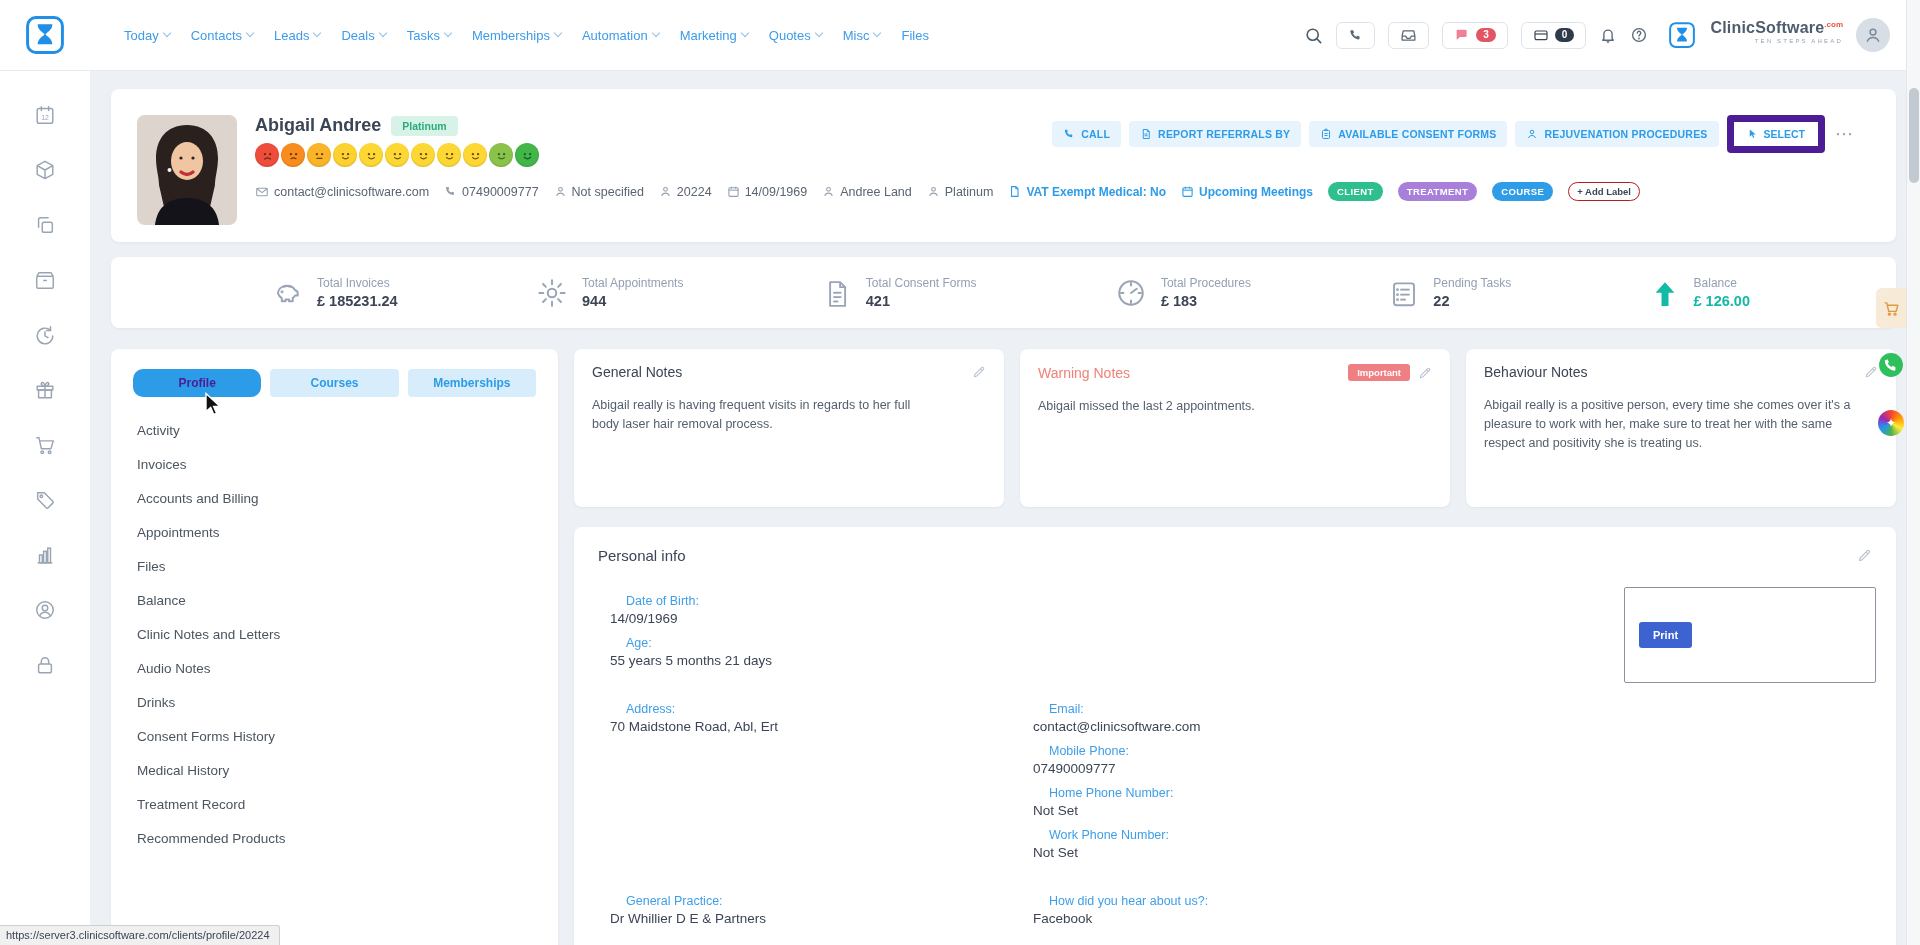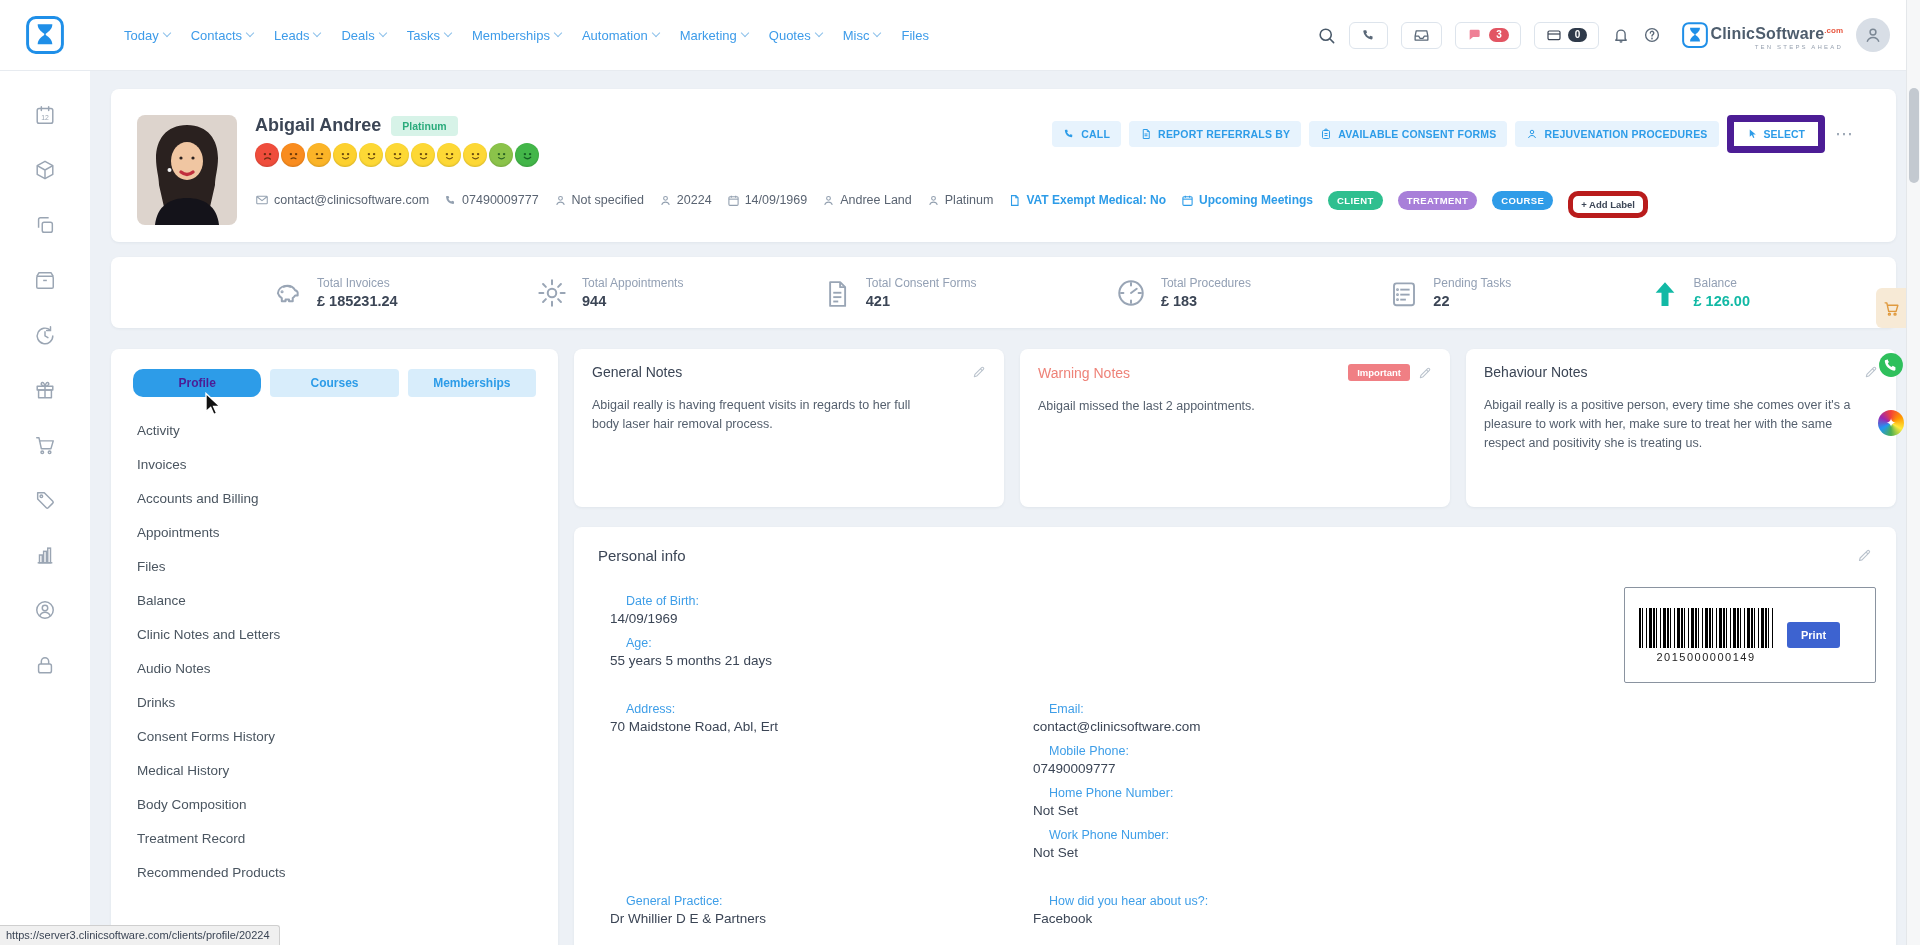--- a/index.html
+++ b/index.html
@@ -17,21 +17,21 @@
   }
   .logo-box { width:90px; display:flex; justify-content:center; align-items:center; }
   .menu { display:flex; align-items:center; gap:21px; margin-left:34px; }
   .menu-item { display:inline-flex; align-items:center; color:#3d9be9; font-size:13px; cursor:pointer; white-space:nowrap; }
   .chev { width:6px; height:6px; border-right:1.5px solid #8cc0ea; border-bottom:1.5px solid #8cc0ea;
           transform:rotate(45deg); margin-left:5px; margin-top:-4px; display:inline-block; }
   .top-actions { margin-left:auto; display:flex; align-items:center; gap:13px; padding-right:30px; }
   .icon-btn { border:1px solid #dde4ec; border-radius:6px; background:#fff; height:27px; padding:0 11px;
               display:inline-flex; align-items:center; gap:6px; cursor:pointer; }
   .count-badge { font-size:10px; font-weight:700; color:#fff; border-radius:9px; padding:2px 7px; line-height:1; }
-  .brand { display:flex; align-items:flex-end; gap:0; margin-left:6px; }
+  .brand { display:flex; align-items:flex-start; gap:13px; margin-left:6px; }
   .brand-text { line-height:1; }
   .brand-name { font-size:16px; font-weight:700; color:#4e5d6d; letter-spacing:.2px; }
   .brand-tld { font-size:8px; color:#e8563f; vertical-align:super; font-weight:700; }
   .brand-tag { font-size:6px; letter-spacing:2.2px; color:#98a2b0; text-align:right; margin-top:2px; }
   .avatar-btn { width:34px; height:34px; border-radius:50%; background:#d8dee6; display:flex; align-items:center; justify-content:center; cursor:pointer; }
 
   
   .side {
     position:absolute; top:70px; left:0; bottom:0; width:90px; background:#fff; z-index:5;
     display:flex; flex-direction:column; align-items:center; gap:33px; padding-top:34px; color:#9aa5b3;
@@ -49,21 +49,21 @@
   .client-name { font-size:18px; font-weight:700; color:#3b4555; }
   .tier-badge { background:#d7f3e8; color:#2bab7c; font-size:10.5px; font-weight:700; padding:4px 11px; border-radius:4px; }
   .emoji-row { display:flex; gap:2px; margin-top:7px; }
   .emoji { width:24px; height:24px; border-radius:50%; display:flex; align-items:center; justify-content:center; cursor:pointer; box-shadow:inset 0 -1px 2px rgba(0,0,0,.15); }
   .contact-row { display:flex; align-items:center; gap:15px; margin-top:15px; flex-wrap:nowrap; }
   .ci { display:inline-flex; align-items:center; gap:5px; font-size:12.5px; color:#5a6472; white-space:nowrap; }
   .ci .c-ic { color:#93a0b0; }
   .ci.blue { color:#2d9ce8; font-weight:700; font-size:12px; cursor:pointer; }
   .ci.blue .c-ic { color:#2d9ce8; }
   .lbl { color:#fff; font-size:9.5px; font-weight:700; padding:4px 9px; border-radius:10px; letter-spacing:.4px; cursor:pointer; white-space:nowrap; }
-  .add-label { border:5px solid #b91c1c; border-radius:10px; padding:3px 8px; font-size:9.5px; font-weight:700; color:#3b4555; background:#fff; cursor:pointer; white-space:nowrap;margin-top:9px; }
+  .add-label { border:1px solid #b91c1c; border-radius:10px; padding:3px 8px; font-size:9.5px; font-weight:700; color:#3b4555; background:#fff; cursor:pointer; white-space:nowrap; }
   .header-actions { position:absolute; top:26px; right:40px; display:flex; align-items:center; gap:8px; }
   .btn-light { background:#e7f3fd; color:#2d9ce8; border:none; border-radius:4px; font-size:10.5px; font-weight:700;
                padding:7px 11px; display:inline-flex; gap:6px; align-items:center; cursor:pointer; letter-spacing:.2px; white-space:nowrap; }
   .btn-outline { background:#fff; border:7px solid #4c1d95; color:#2d9ce8; border-radius:4px; font-size:10.5px; font-weight:700;
                  padding:6px 13px; display:inline-flex; gap:6px; align-items:center; cursor:pointer; }
   .dots { color:#9aa5b3; font-size:18px; letter-spacing:1px; cursor:pointer; padding:0 2px; line-height:10px; }
   .dots::before { content:"⋯"; }
 
   
   .stats-card { margin-top:15px; height:71px; display:flex; align-items:center; justify-content:space-between; padding:0 146px 0 160px; }
@@ -679,21 +679,20 @@
         <a>Invoices</a>
         <a>Accounts and Billing</a>
         <a>Appointments</a>
         <a>Files</a>
         <a>Balance</a>
         <a>Clinic Notes and Letters</a>
         <a>Audio Notes</a>
         <a>Drinks</a>
         <a>Consent Forms History</a>
         <a>Medical History</a>
-        <a>Body Composition</a>
         <a>Treatment Record</a>
         <a>Recommended Products</a>
       </nav>
     </aside>
 
     <div class="right-col">
 
       <div class="notes-row">
         <section class="card note-card">
           <div class="note-head">
@@ -798,24 +797,20 @@
           </div>
           <div>
             <div class="field">
               <div class="f-label">How did you hear about us?:</div>
               <div class="f-value">Facebook</div>
             </div>
           </div>
         </div>
 
         <div class="barcode-box">
-          <div class="barcode">
-            <div class="bars"></div>
-            <div class="bar-num">2015000000149</div>
-          </div>
           <button class="print-btn">Print</button>
         </div>
       </section>
     </div>
   </div>
 </main>
 
 <div class="float-cart">
   <svg width="17" height="17" viewBox="0 0 24 24" fill="none" stroke="currentColor" stroke-width="2" stroke-linecap="round" stroke-linejoin="round">
       <path d="M3 4h2.4L8 16h10.5L21 7.5H6"></path>

